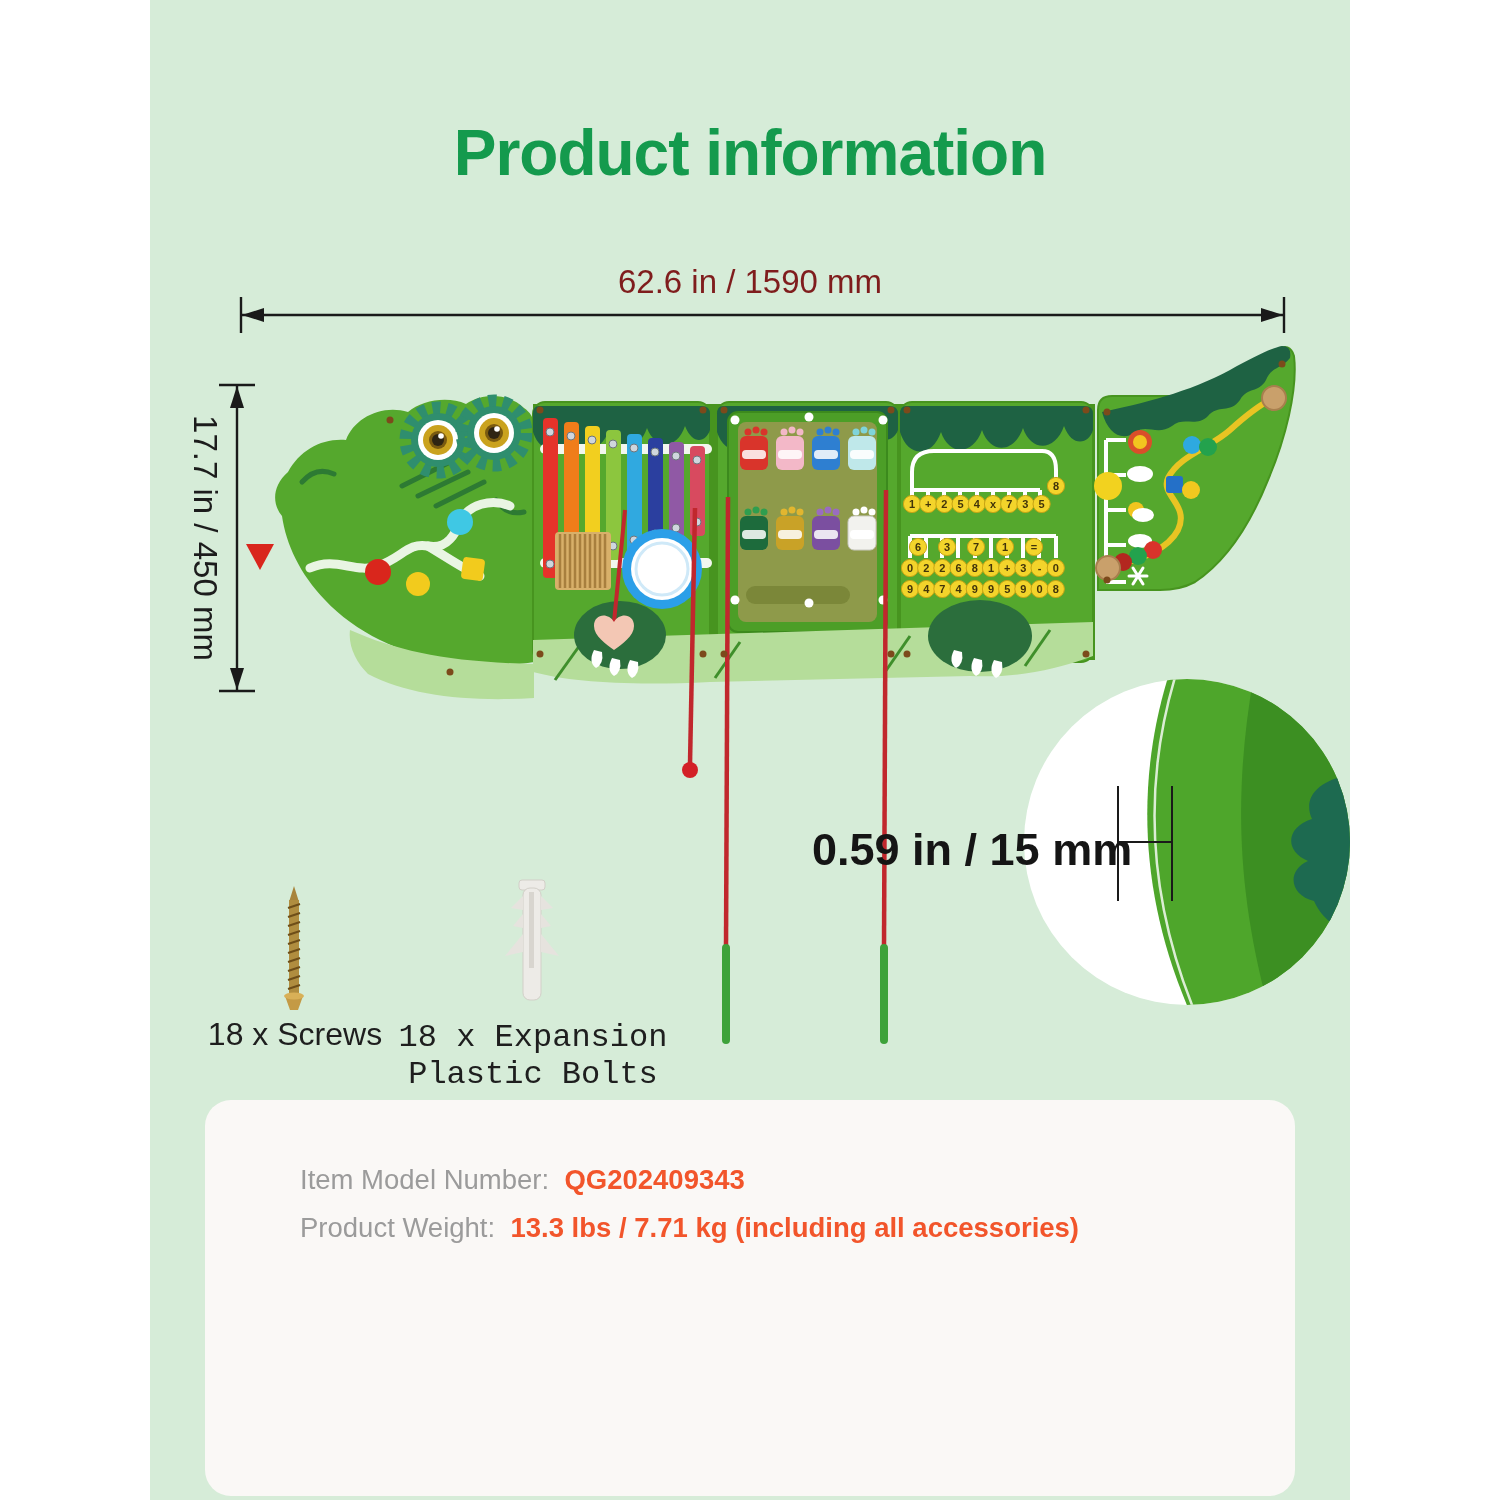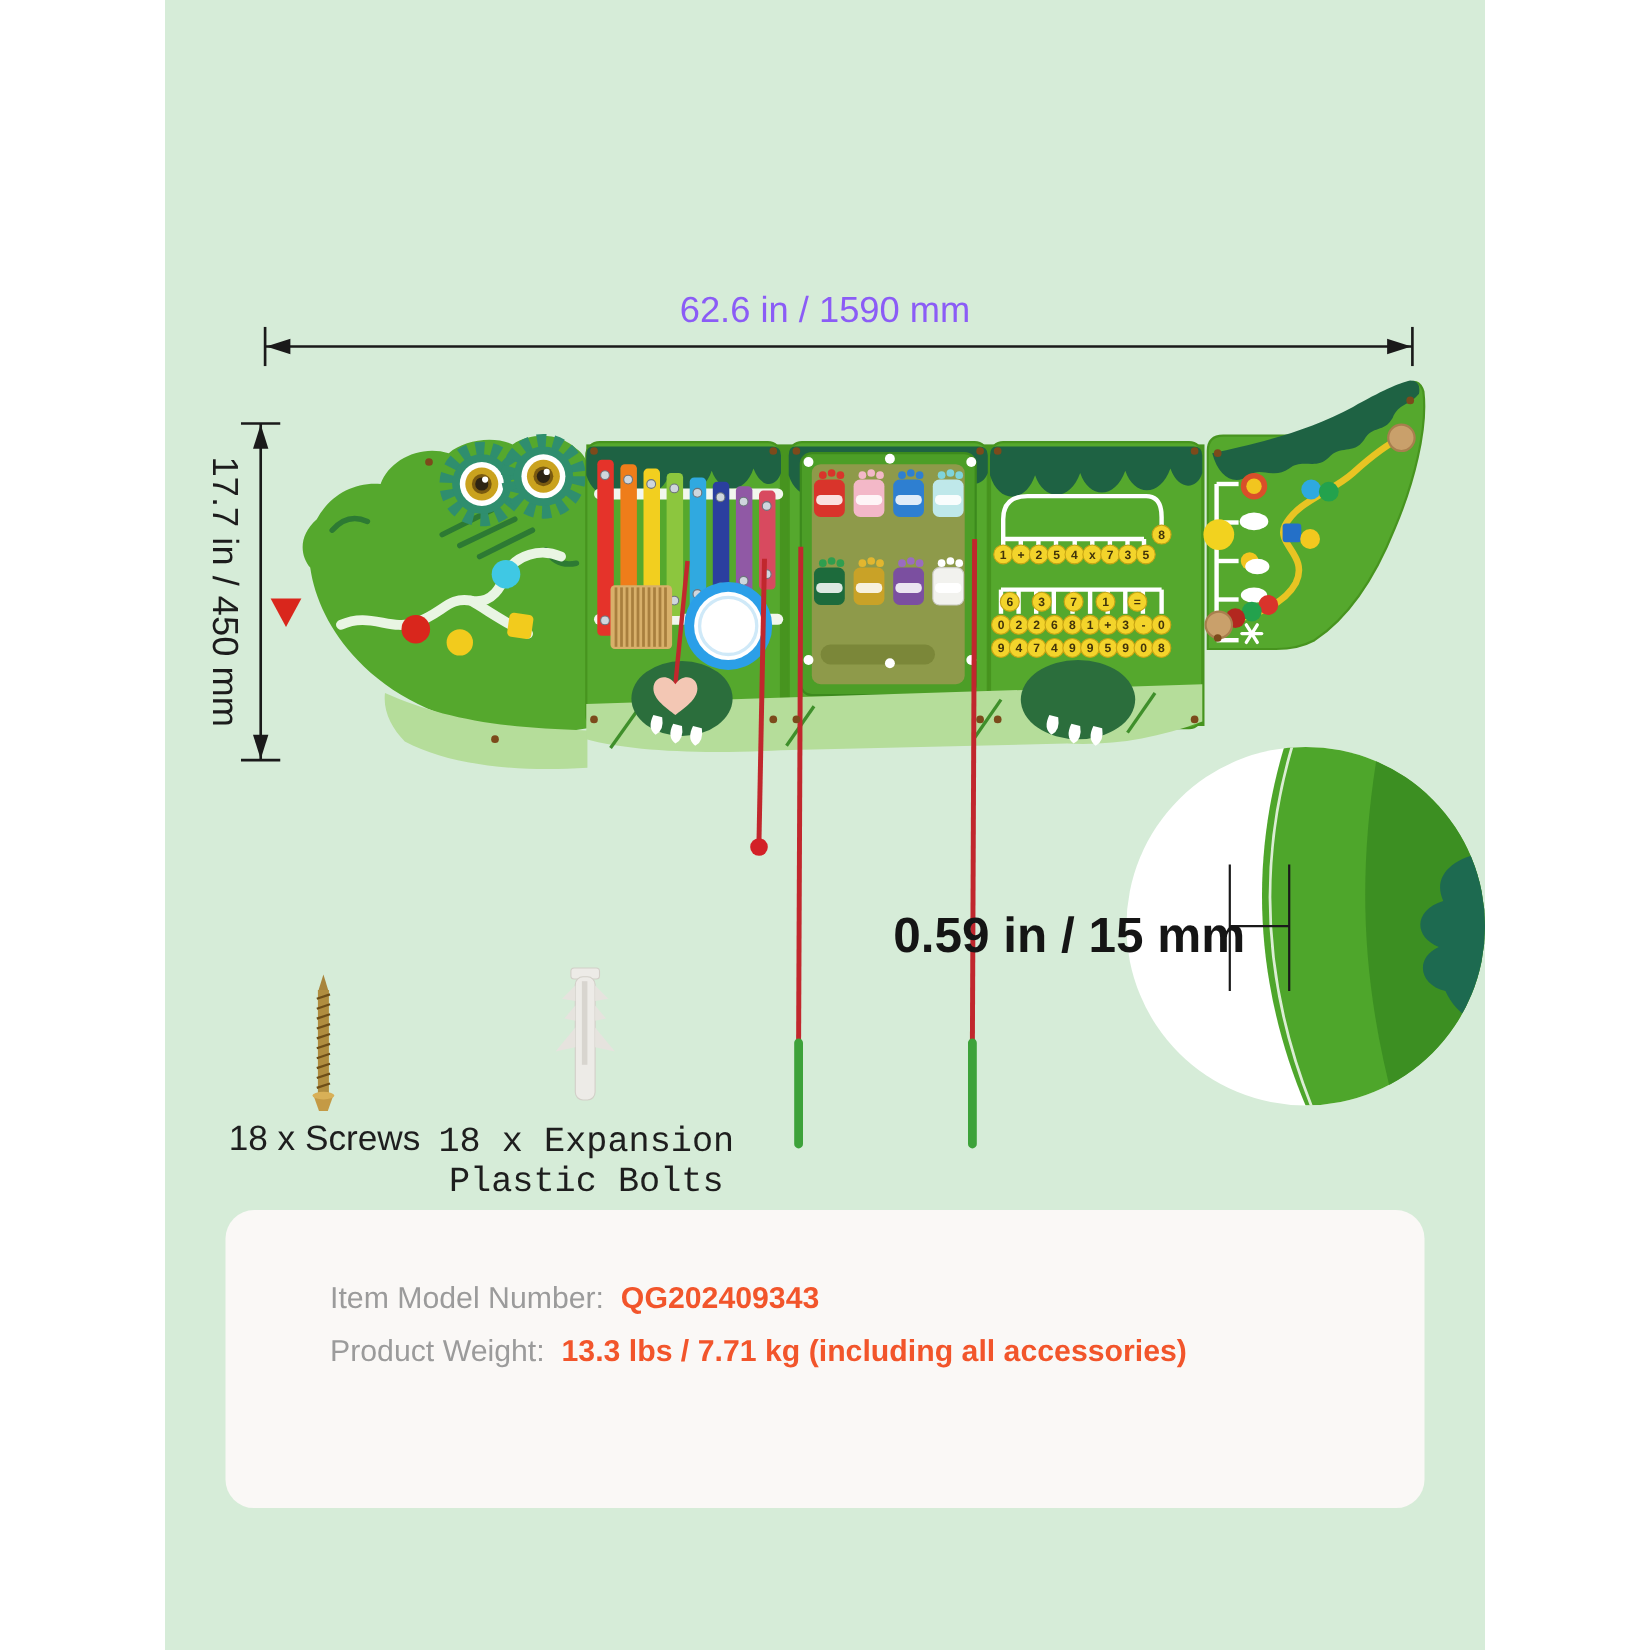--- a/index.html
+++ b/index.html
@@ -2,45 +2,46 @@
 <html><head>
 <meta charset="utf-8">
 <style>
   html,body{margin:0;padding:0;}
   .page{position:relative;width:1500px;height:1500px;background:#ffffff;overflow:hidden;
         font-family:"Liberation Sans",sans-serif;}
   .bg-panel{position:absolute;left:150px;top:0;width:1200px;height:1500px;background:#d6ecd8;}
   .abs{position:absolute;}
   .title{left:0;right:0;top:116px;text-align:center;font-size:64px;font-weight:800;
          letter-spacing:-1px;color:#149a4d;}
-  .hdim-label{left:0;right:0;top:263px;text-align:center;font-size:33px;color:#8b5cf6;}
+  .hdim-label{left:0;right:0;top:263px;text-align:center;font-size:33px;color:#7f1d1d;}
   .vdim-label{left:56px;top:520px;width:300px;height:36px;text-align:center;font-size:33px;
               color:#1c1c1c;transform:rotate(90deg);}
   .dim-line{stroke:#1a1a1a;stroke-width:2.4;}
   .thick-label{left:792px;top:824px;font-size:45px;font-weight:600;color:#151515;z-index:5;margin-left:20px;}
   .inset{left:1024px;top:679px;width:326px;height:326px;border-radius:50%;overflow:hidden;
          background:#ffffff;z-index:4;}
   .hw-label{top:1016px;text-align:center;font-size:32px;color:#1e1e1e;font-weight:500;}
   .screws-label{left:175px;width:240px;}
   .bolts-label{left:323px;width:420px;top:1019px;font-family:Liberation Mono, monospace;}
-  .card{left:205px;top:1100px;width:1090px;height:271px;background:#faf8f6;border-radius:26px;
+  .card{left:205px;top:1100px;width:1090px;height:396px;background:#faf8f6;border-radius:26px;
         box-sizing:border-box;padding:56px 40px 0 95px;}
   .spec-row{white-space:pre-wrap;font-size:27.5px;line-height:47.5px;}
   .spec-label{color:#9b9b9b;}
   .spec-value{color:#f2552b;font-weight:700;}
   .disc{fill:#f3d42b;stroke:#c8a414;stroke-width:1;}
   .disc-t{font:700 11px "Liberation Sans",sans-serif;fill:#41340a;text-anchor:middle;}
   svg text{font-family:"Liberation Sans",sans-serif;}
 </style>
 </head>
 <body>
 
 <div class="page">
   <div class="bg-panel abs"></div>
 
+  <div class="title abs">Product information</div>
 
   <div class="hdim-label abs">62.6 in / 1590 mm</div>
   <svg class="abs" style="left:238px;top:297px;" width="1049" height="36">
     <line class="dim-line" x1="3" y1="0" x2="3" y2="36"></line>
     <line class="dim-line" x1="1046" y1="0" x2="1046" y2="36"></line>
     <line class="dim-line" x1="3" y1="18" x2="1046" y2="18"></line>
     <polygon points="4,18 26,11 26,25" fill="#1a1a1a"></polygon>
     <polygon points="1045,18 1023,11 1023,25" fill="#1a1a1a"></polygon>
   </svg>
 

